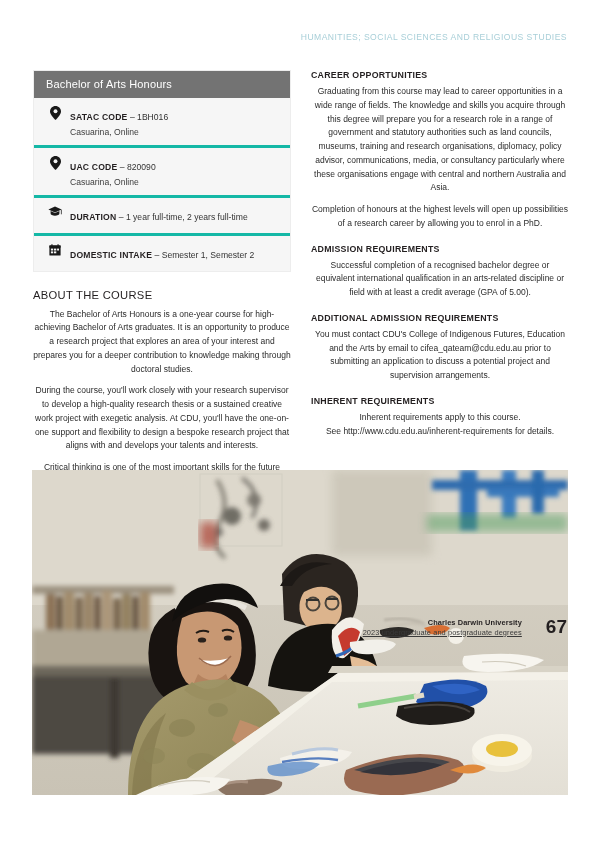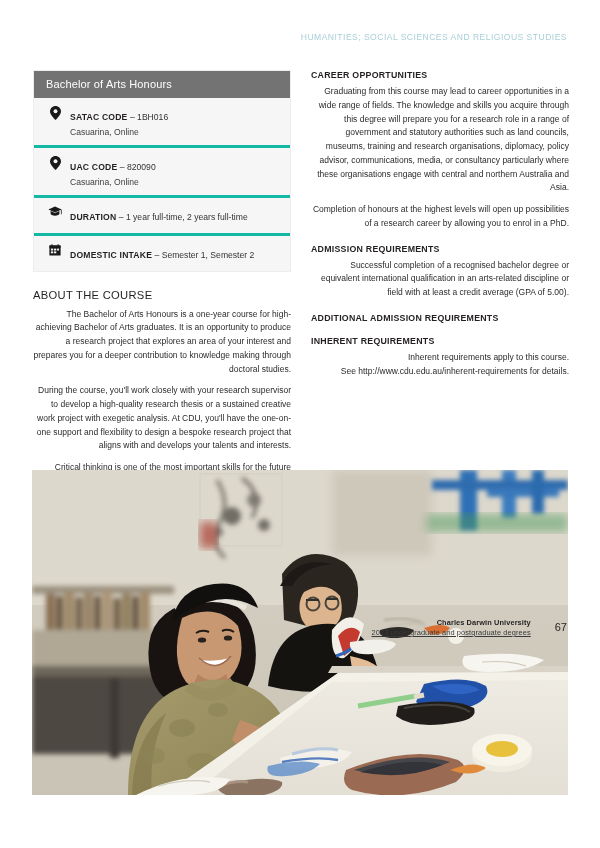--- a/index.html
+++ b/index.html
@@ -96,21 +96,21 @@
     margin:13px 0 5px 0;
     color:#231f20;
     text-transform:uppercase;
   }
   h3.sec-bold.first{margin-top:0;}
   p.body{
     font-size:8.5px;
     line-height:1.62;
     margin:0 0 8px 0;
     color:#2b2b2b;
-    text-align:right;
+    text-align:center;
   }
   p.body:last-child{margin-bottom:0;}
   p.tight{margin-bottom:0;}
 
   
   .photo{
     position:absolute;
     left:32px; top:470px;
     width:536px; height:325px;
     overflow:hidden;
@@ -123,23 +123,23 @@
     position:absolute;
     right:33px; bottom:22px;
     display:flex;
     align-items:center;
     gap:24px;
   }
   .footer-txt{text-align:right;line-height:1.35;}
   .footer-line1{font-size:7.4px;font-weight:bold;color:#231f20;letter-spacing:0.1px;}
   .footer-line2{font-size:7.4px;color:#3a3a3a;letter-spacing:0.1px;text-decoration:underline;}
   .footer-page{
-    font-size:11px;
+    font-size:19px;
     color:#231f20;
-    font-weight:400;
+    font-weight:700;
     line-height:1;
     padding-bottom:2px;
   }
 </style>
 </head>
 <body>
 
 <div class="page">
 
   <div class="running-head">HUMANITIES; SOCIAL SCIENCES AND RELIGIOUS STUDIES</div>
@@ -217,20 +217,21 @@
   <div class="col-right">
 
     <h3 class="sec-bold first">CAREER OPPORTUNITIES</h3>
     <p class="body">Graduating from this course may lead to career opportunities in a wide range of fields. The knowledge and skills you acquire through this degree will prepare you for a research role in a range of government and statutory authorities such as land councils, museums, training and research organisations, diplomacy, policy advisor, communications, media, or consultancy particularly where these organisations engage with central and northern Australia and Asia.</p>
     <p class="body">Completion of honours at the highest levels will open up possibilities of a research career by allowing you to enrol in a PhD.</p>
 
     <h3 class="sec-bold">ADMISSION REQUIREMENTS</h3>
     <p class="body">Successful completion of a recognised bachelor degree or equivalent international qualification in an arts-related discipline or field with at least a credit average (GPA of 5.00).</p>
 
     <h3 class="sec-bold">ADDITIONAL ADMISSION REQUIREMENTS</h3>
+    <p class="body">You must contact CDU's College of Indigenous Futures, Education and the Arts by email to cifea_qateam@cdu.edu.au prior to submitting an application to discuss a potential project and supervision arrangements.</p>
 
     <h3 class="sec-bold">INHERENT REQUIREMENTS</h3>
     <p class="body tight">Inherent requirements apply to this course.</p>
     <p class="body">See http://www.cdu.edu.au/inherent-requirements for details.</p>
   </div>
 
   <div class="photo">
     <svg viewBox="0 0 536 325" preserveAspectRatio="none">
       <defs>
         <linearGradient id="wallg" x1="0" y1="0" x2="0" y2="1">

